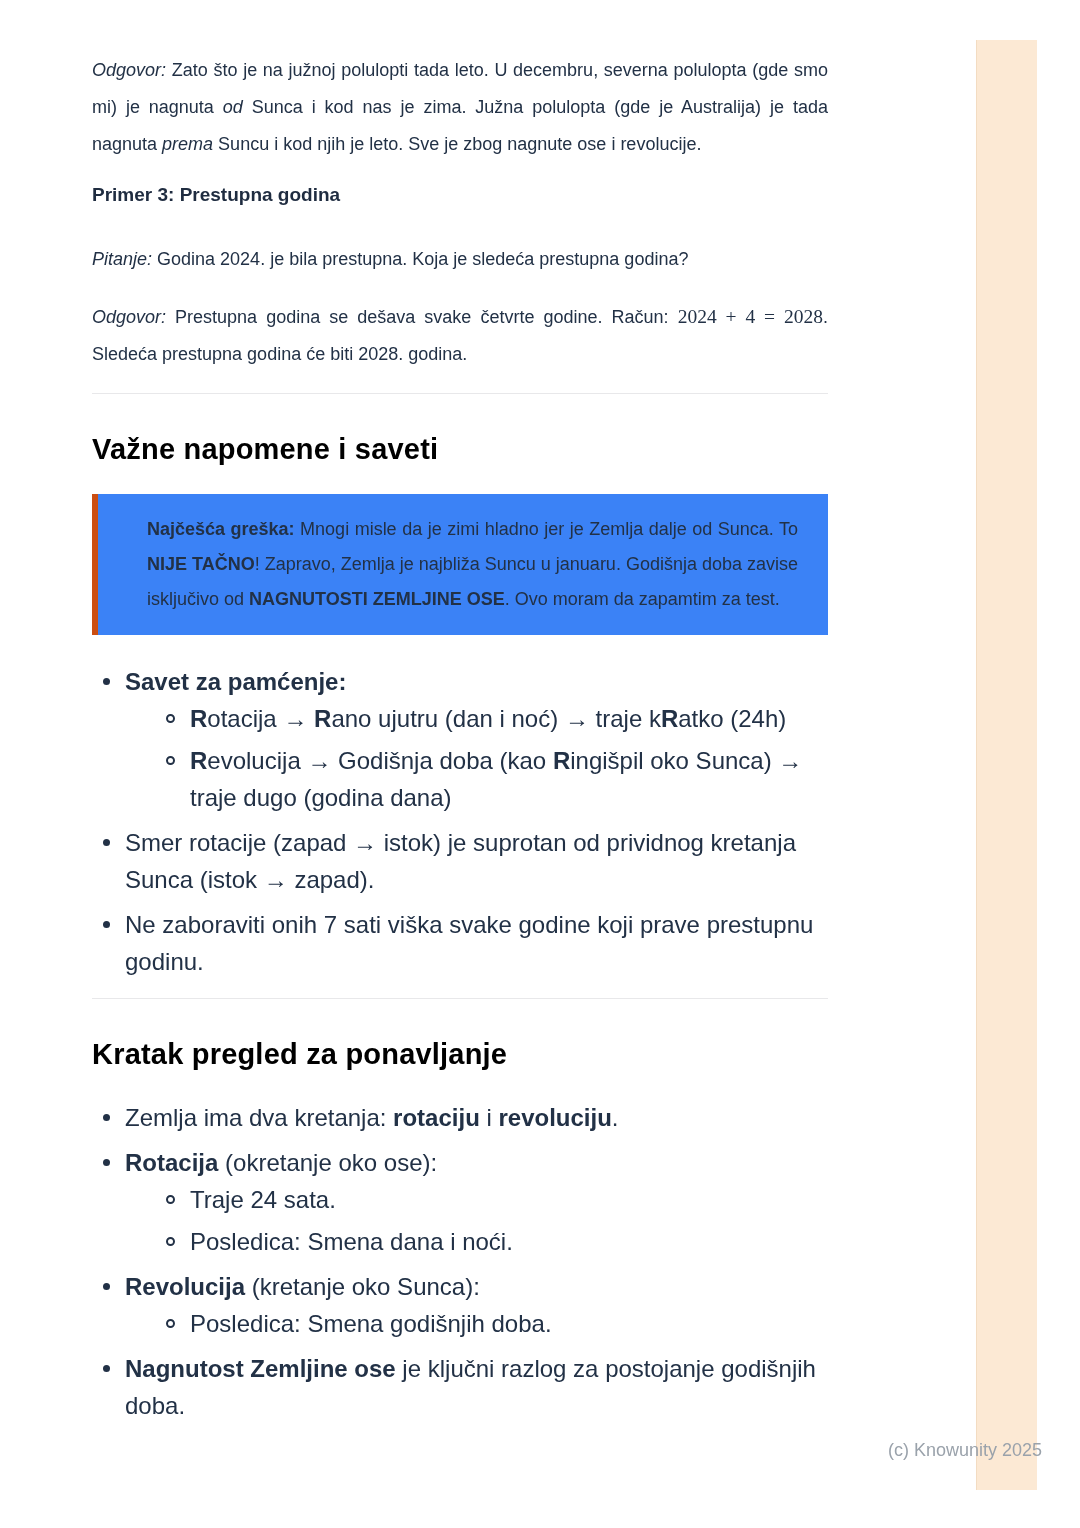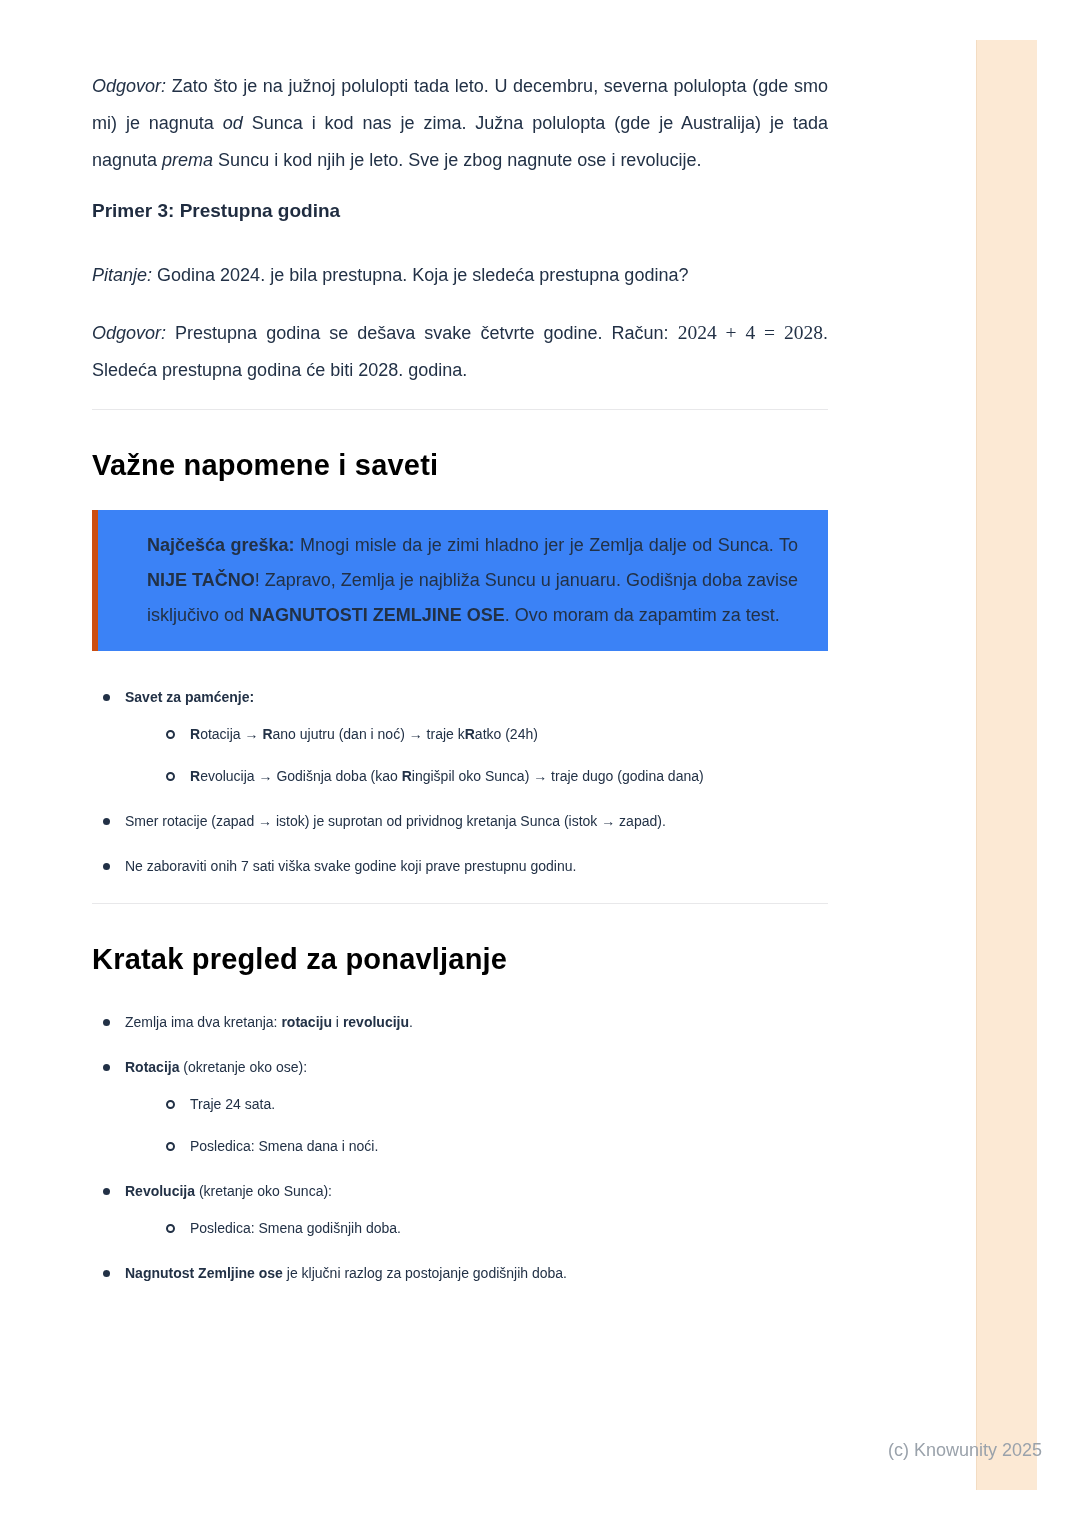--- a/index.html
+++ b/index.html
@@ -17,21 +17,21 @@
     top: 40px;
     left: 976px;
     width: 60px;
     height: 1450px;
     background: #fce9d4;
     border-left: 1px solid #f3dcc2;
   }
   .content {
     position: absolute;
     left: 92px;
-    top: 68px;
+    top: 52px;
     width: 736px;
   }
   .para {
     font-size: 18px;
     line-height: 37px;
     margin: 0 0 20px;
   }
   .justify { text-align: justify; }
   h3.sub {
     font-size: 19px;
@@ -54,21 +54,21 @@
     margin: 18px 0 0;
   }
   .callout {
     background: #3b82f6;
     border-left: 6px solid #cb4e12;
     padding: 18px 30px 18px 49px;
     margin: 6px 0 28px;
   }
   .callout .para { margin: 0; line-height: 35px; }
   ul { list-style: none; margin: 0; padding: 0; }
-  li { font-size: 14px; line-height: 37px; }
+  li { font-size: 24px; line-height: 37px; }
   .li1 { position: relative; padding-left: 33px; margin: 0 0 8px; }
   .li1::before {
     content: "";
     position: absolute;
     left: 11px; top: 15px;
     width: 7px; height: 7px;
     border-radius: 50%;
     background: #223146;
   }
   ul.l2 { margin: 0 0 0 33px; }

